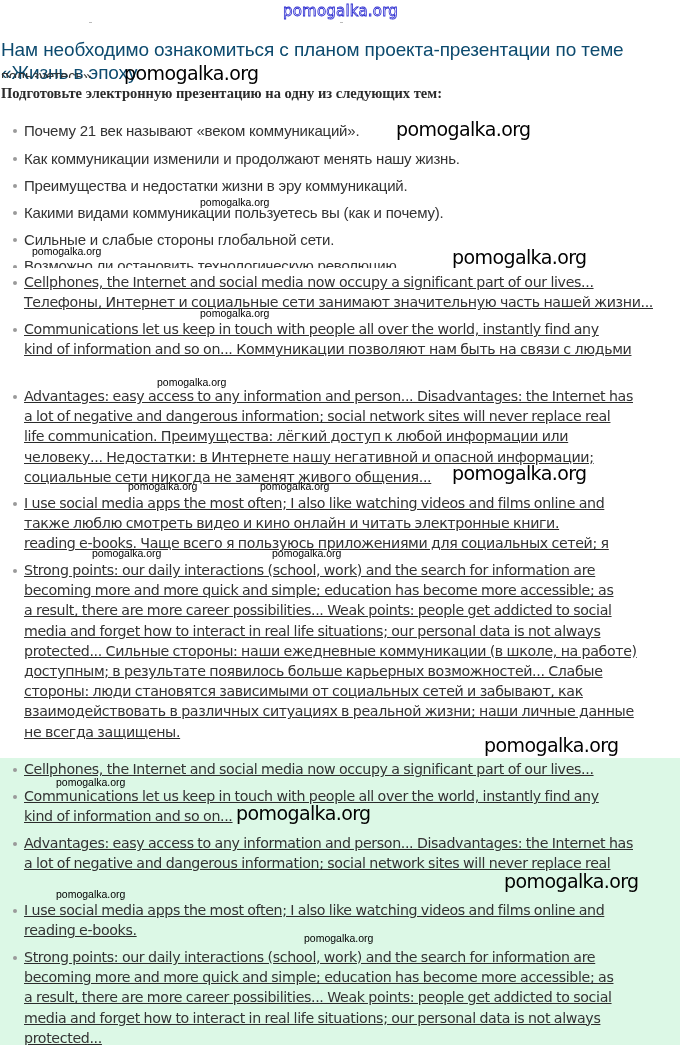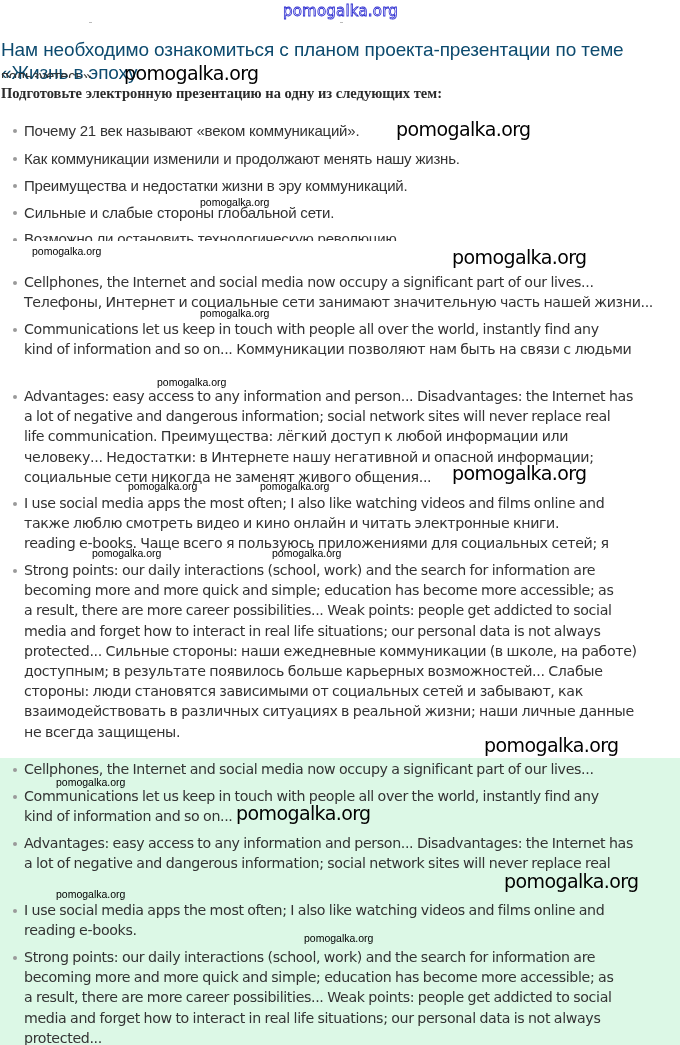--- a/index.html
+++ b/index.html
@@ -118,40 +118,42 @@
       font-family: "Liberation Sans", sans-serif;
       font-size: 10.5px;
       color: #000000;
       white-space: nowrap;
       z-index: 5;
     }
     .block {
       position: absolute;
       left: 0;
       width: 680px;
+      text-decoration: underline;
     }
   </style>
 </head>
 <body>
 
 <div class="top-watermark">pomogalka.org</div>
 <div class="top-dash" style="left:89px"></div>
 <div class="top-dash" style="left:340px"></div>
 
 <div class="intro">
   <span>Нам необходимо ознакомиться с планом проекта-презентации по теме «Жизнь в эпоху</span>
 </div>
 <div class="intro-line2">пользуетесь»</div>
 
 <div class="heading">Подготовьте электронную презентацию на одну из следующих тем:</div>
 
 <ul class="topic-list">
   <li class="item ru-topic" style="height:28px;line-height:26px"><span class="bullet" style="top:11px"></span><span>Почему 21 век называют «веком коммуникаций».</span></li>
   <li class="item ru-topic" style="height:27px;line-height:26px"><span class="bullet" style="top:11px"></span><span>Как коммуникации изменили и продолжают менять нашу жизнь.</span></li>
   <li class="item ru-topic" style="height:27px;line-height:26px"><span class="bullet" style="top:11px"></span><span>Преимущества и недостатки жизни в эру коммуникаций.</span></li>
+  <li class="item ru-topic" style="height:27px;line-height:26px"><span class="bullet" style="top:11px"></span><span>Какими видами коммуникации пользуетесь вы (как и почему).</span></li>
   <li class="item ru-topic" style="height:27px;line-height:26px"><span class="bullet" style="top:11px"></span><span>Сильные и слабые стороны глобальной сети.</span></li>
   <li class="item ru-topic" style="height:14px;line-height:24px;overflow:hidden"><span class="bullet" style="top:11px"></span><span>Возможно ли остановить технологическую революцию.</span></li>
 </ul>
 
 <div class="block" style="top:272px">
   <div class="item"><span class="bullet"></span><span>Cellphones, the Internet and social media now occupy a significant part of our lives...</span></div>
   <div class="item"><span>Телефоны, Интернет и социальные сети занимают значительную часть нашей жизни...</span></div>
 </div>
 
 <div class="block" style="top:319px">

